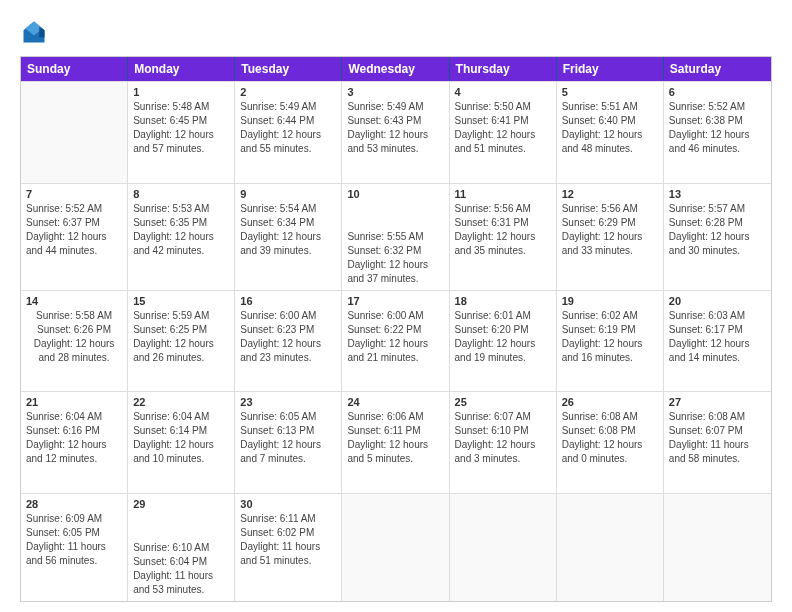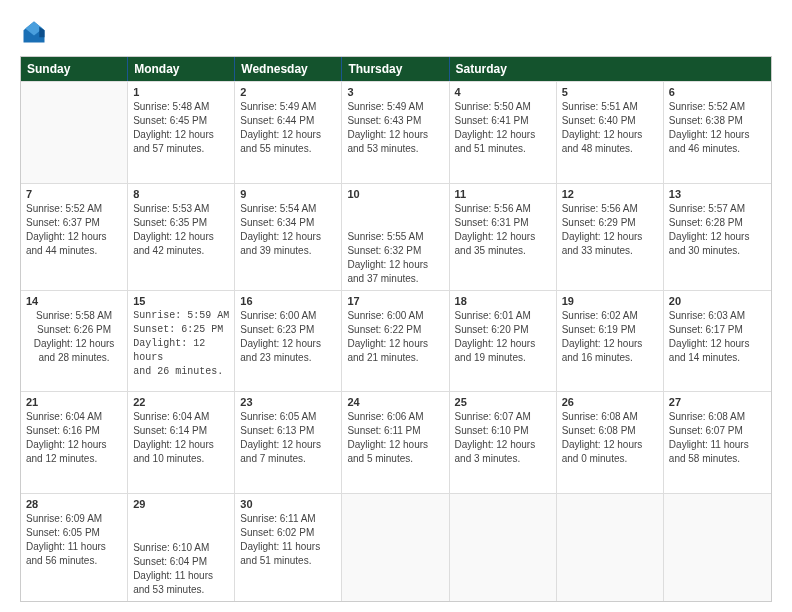--- a/index.html
+++ b/index.html
@@ -55,21 +55,21 @@
     }
     .calendar {
       flex: 1;
       display: flex;
       flex-direction: column;
       border: 1px solid #ccc;
     }
     .cal-header {
       display: grid;
       grid-template-columns: repeat(7, 1fr);
-      background: #14532d;
+      background: #6d28d9;
     }
     .cal-header-cell {
       color: #fff;
       font-size: 12px;
       font-weight: bold;
       padding: 5px 6px;
       border-right: 1px solid #1a5590;
     }
     .cal-header-cell:last-child { border-right: none; }
     .cal-body {
@@ -124,22 +124,24 @@
     <div class="title-block">
       <div class="month-title"></div>
       <div class="subtitle"></div>
     </div>
   </div>
 
   <div class="calendar">
     <div class="cal-header">
     <div class="cal-header-cell">Sunday</div>
         <div class="cal-header-cell">Monday</div>
+        <div class="cal-header-cell">Tuesday</div>
         <div class="cal-header-cell">Wednesday</div>
         <div class="cal-header-cell">Thursday</div>
+        <div class="cal-header-cell">Friday</div>
         <div class="cal-header-cell">Saturday</div>
       </div>
     <div class="cal-body">
     <div class="cal-row">
           <div class="cal-cell empty"></div>
           <div class="cal-cell">
             <div class="day-num">1</div>
             <div class="cell-text" style="white-space: pre-line;">Sunrise: 5:48 AM
 Sunset: 6:45 PM
 Daylight: 12 hours
@@ -235,21 +237,21 @@
         <div class="cal-row">
           <div class="cal-cell">
             <div class="day-num">14</div>
             <div class="cell-text" style="white-space: pre-line; text-align: center;">Sunrise: 5:58 AM
 Sunset: 6:26 PM
 Daylight: 12 hours
 and 28 minutes.</div>
           </div>
           <div class="cal-cell">
             <div class="day-num">15</div>
-            <div class="cell-text" style="white-space: pre-line; font-family: Liberation Mono, monospace;">Sunrise: 5:59 AM
+            <div class="cell-text" style="white-space: pre-line;">Sunrise: 5:59 AM
 Sunset: 6:25 PM
 Daylight: 12 hours
 and 26 minutes.</div>
           </div>
           <div class="cal-cell">
             <div class="day-num">16</div>
             <div class="cell-text" style="white-space: pre-line;">Sunrise: 6:00 AM
 Sunset: 6:23 PM
 Daylight: 12 hours
 and 23 minutes.</div>

